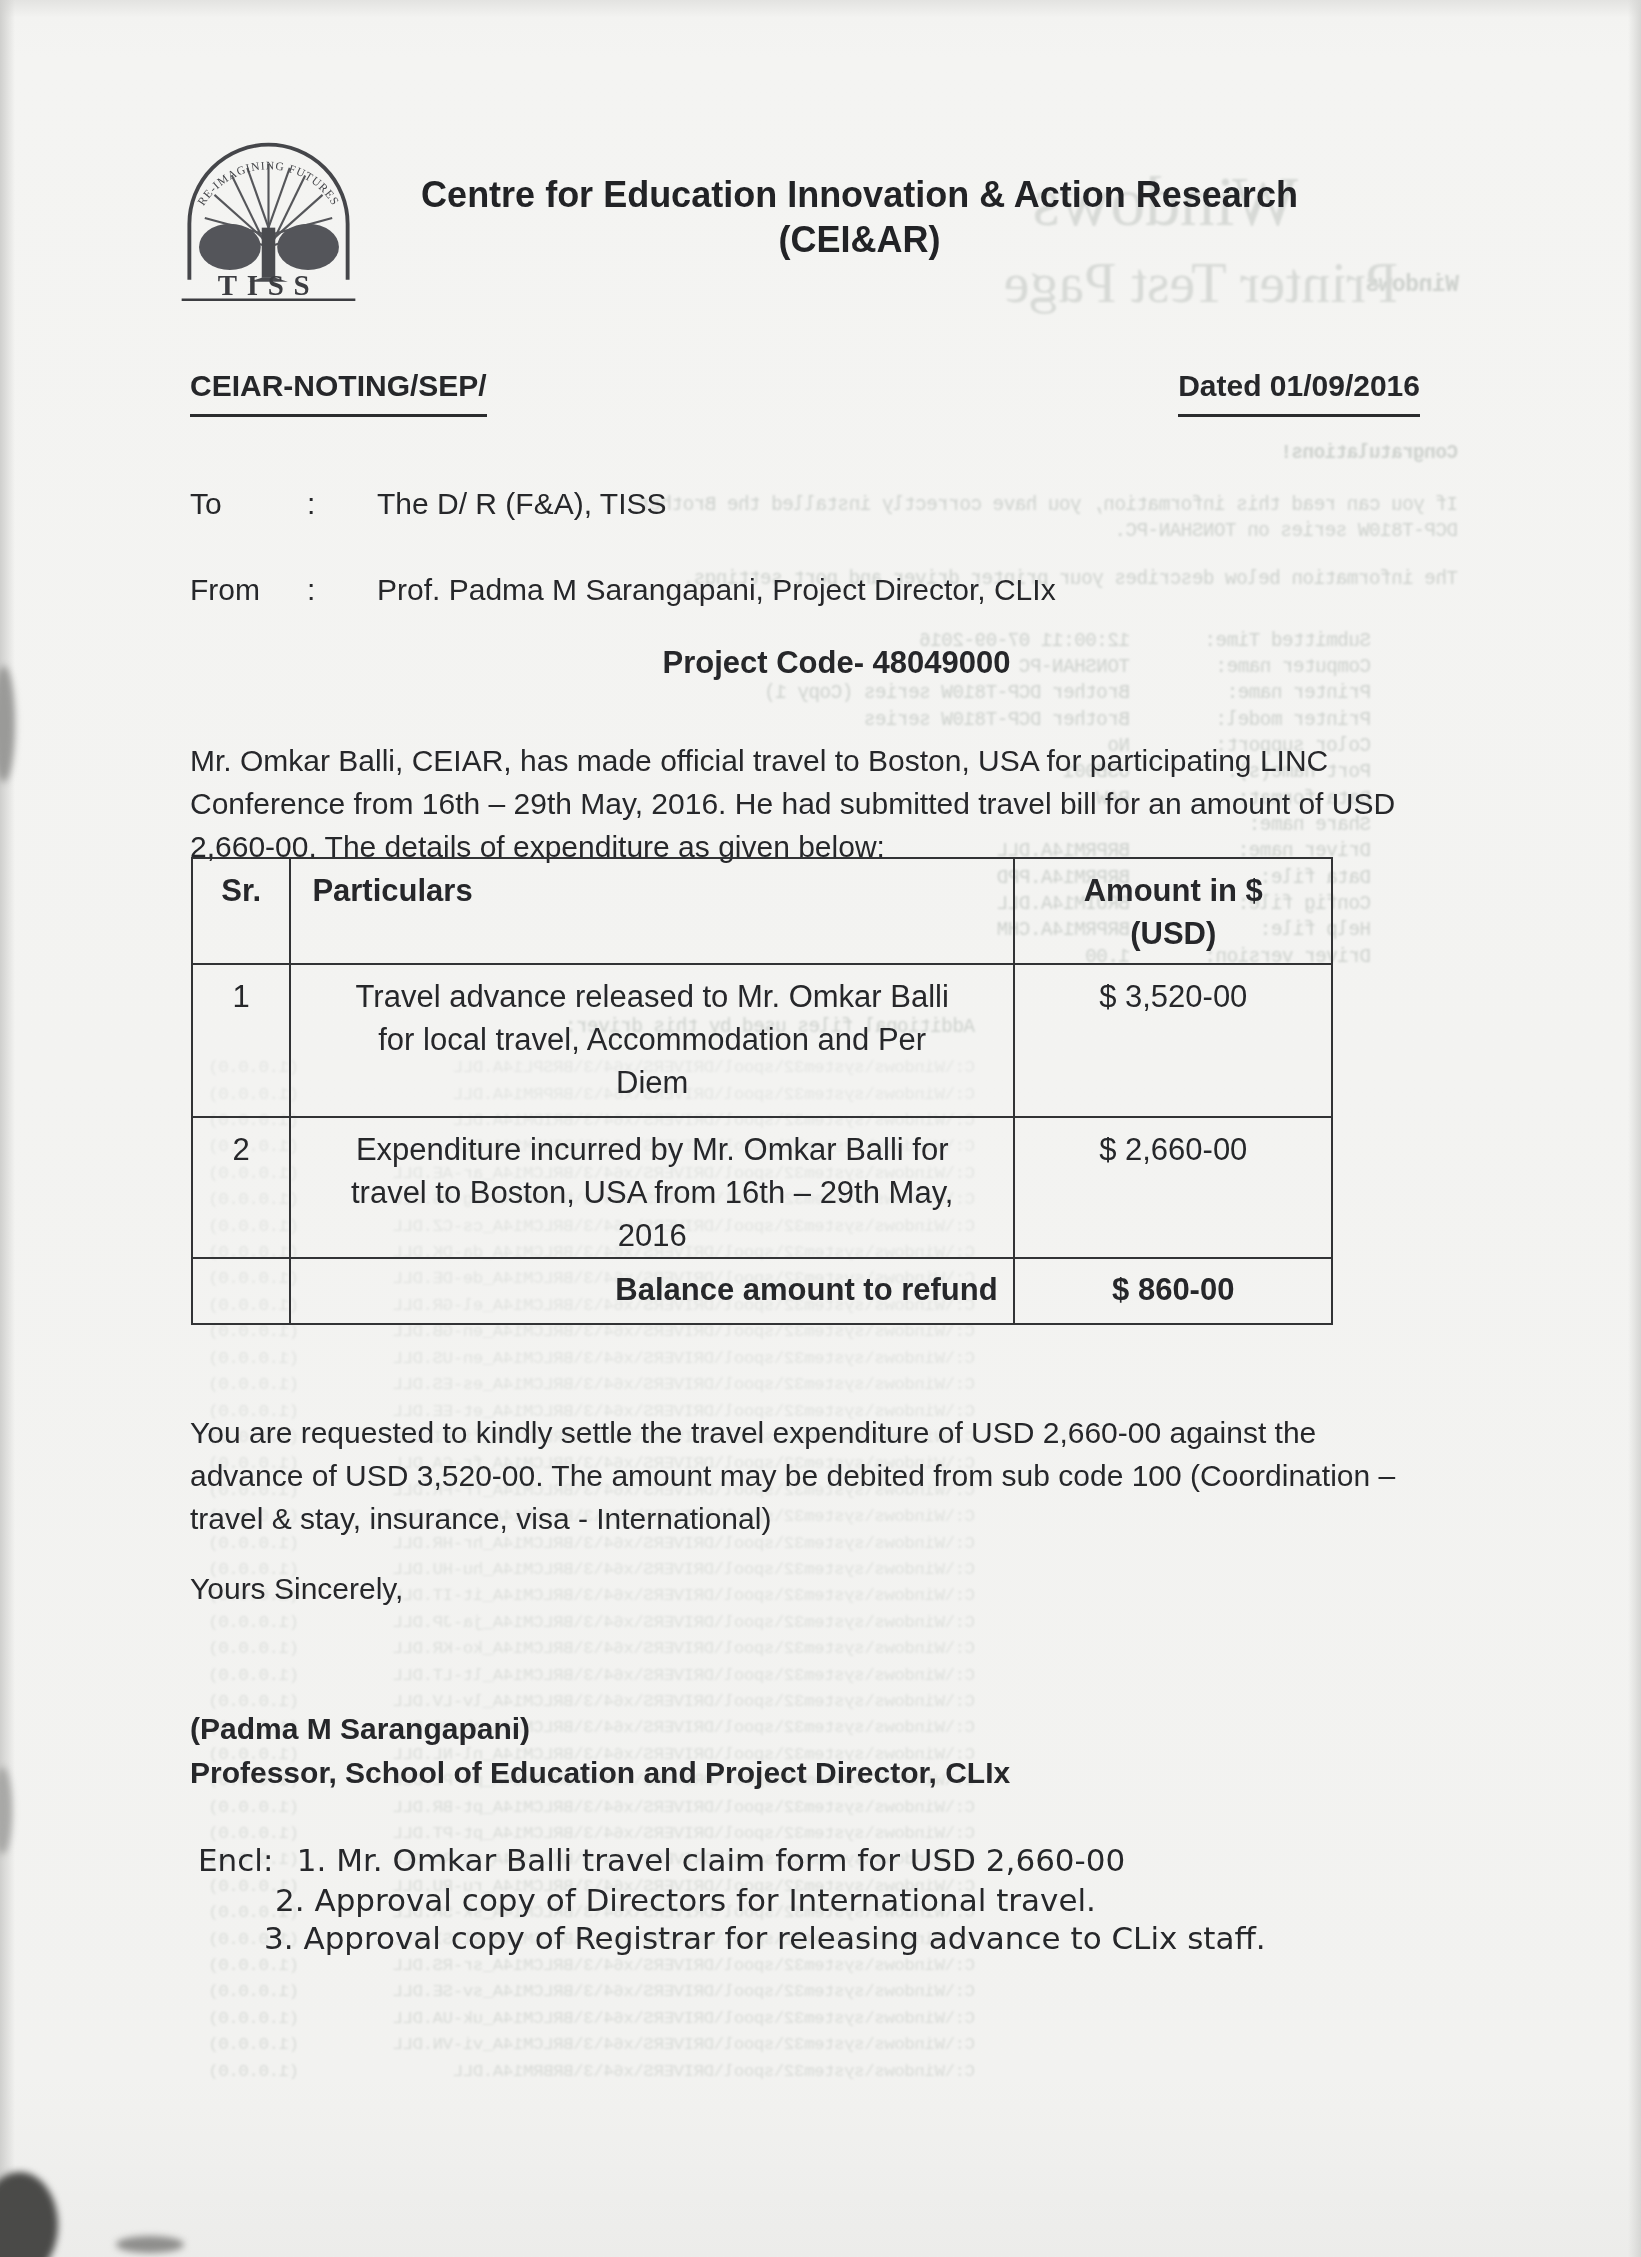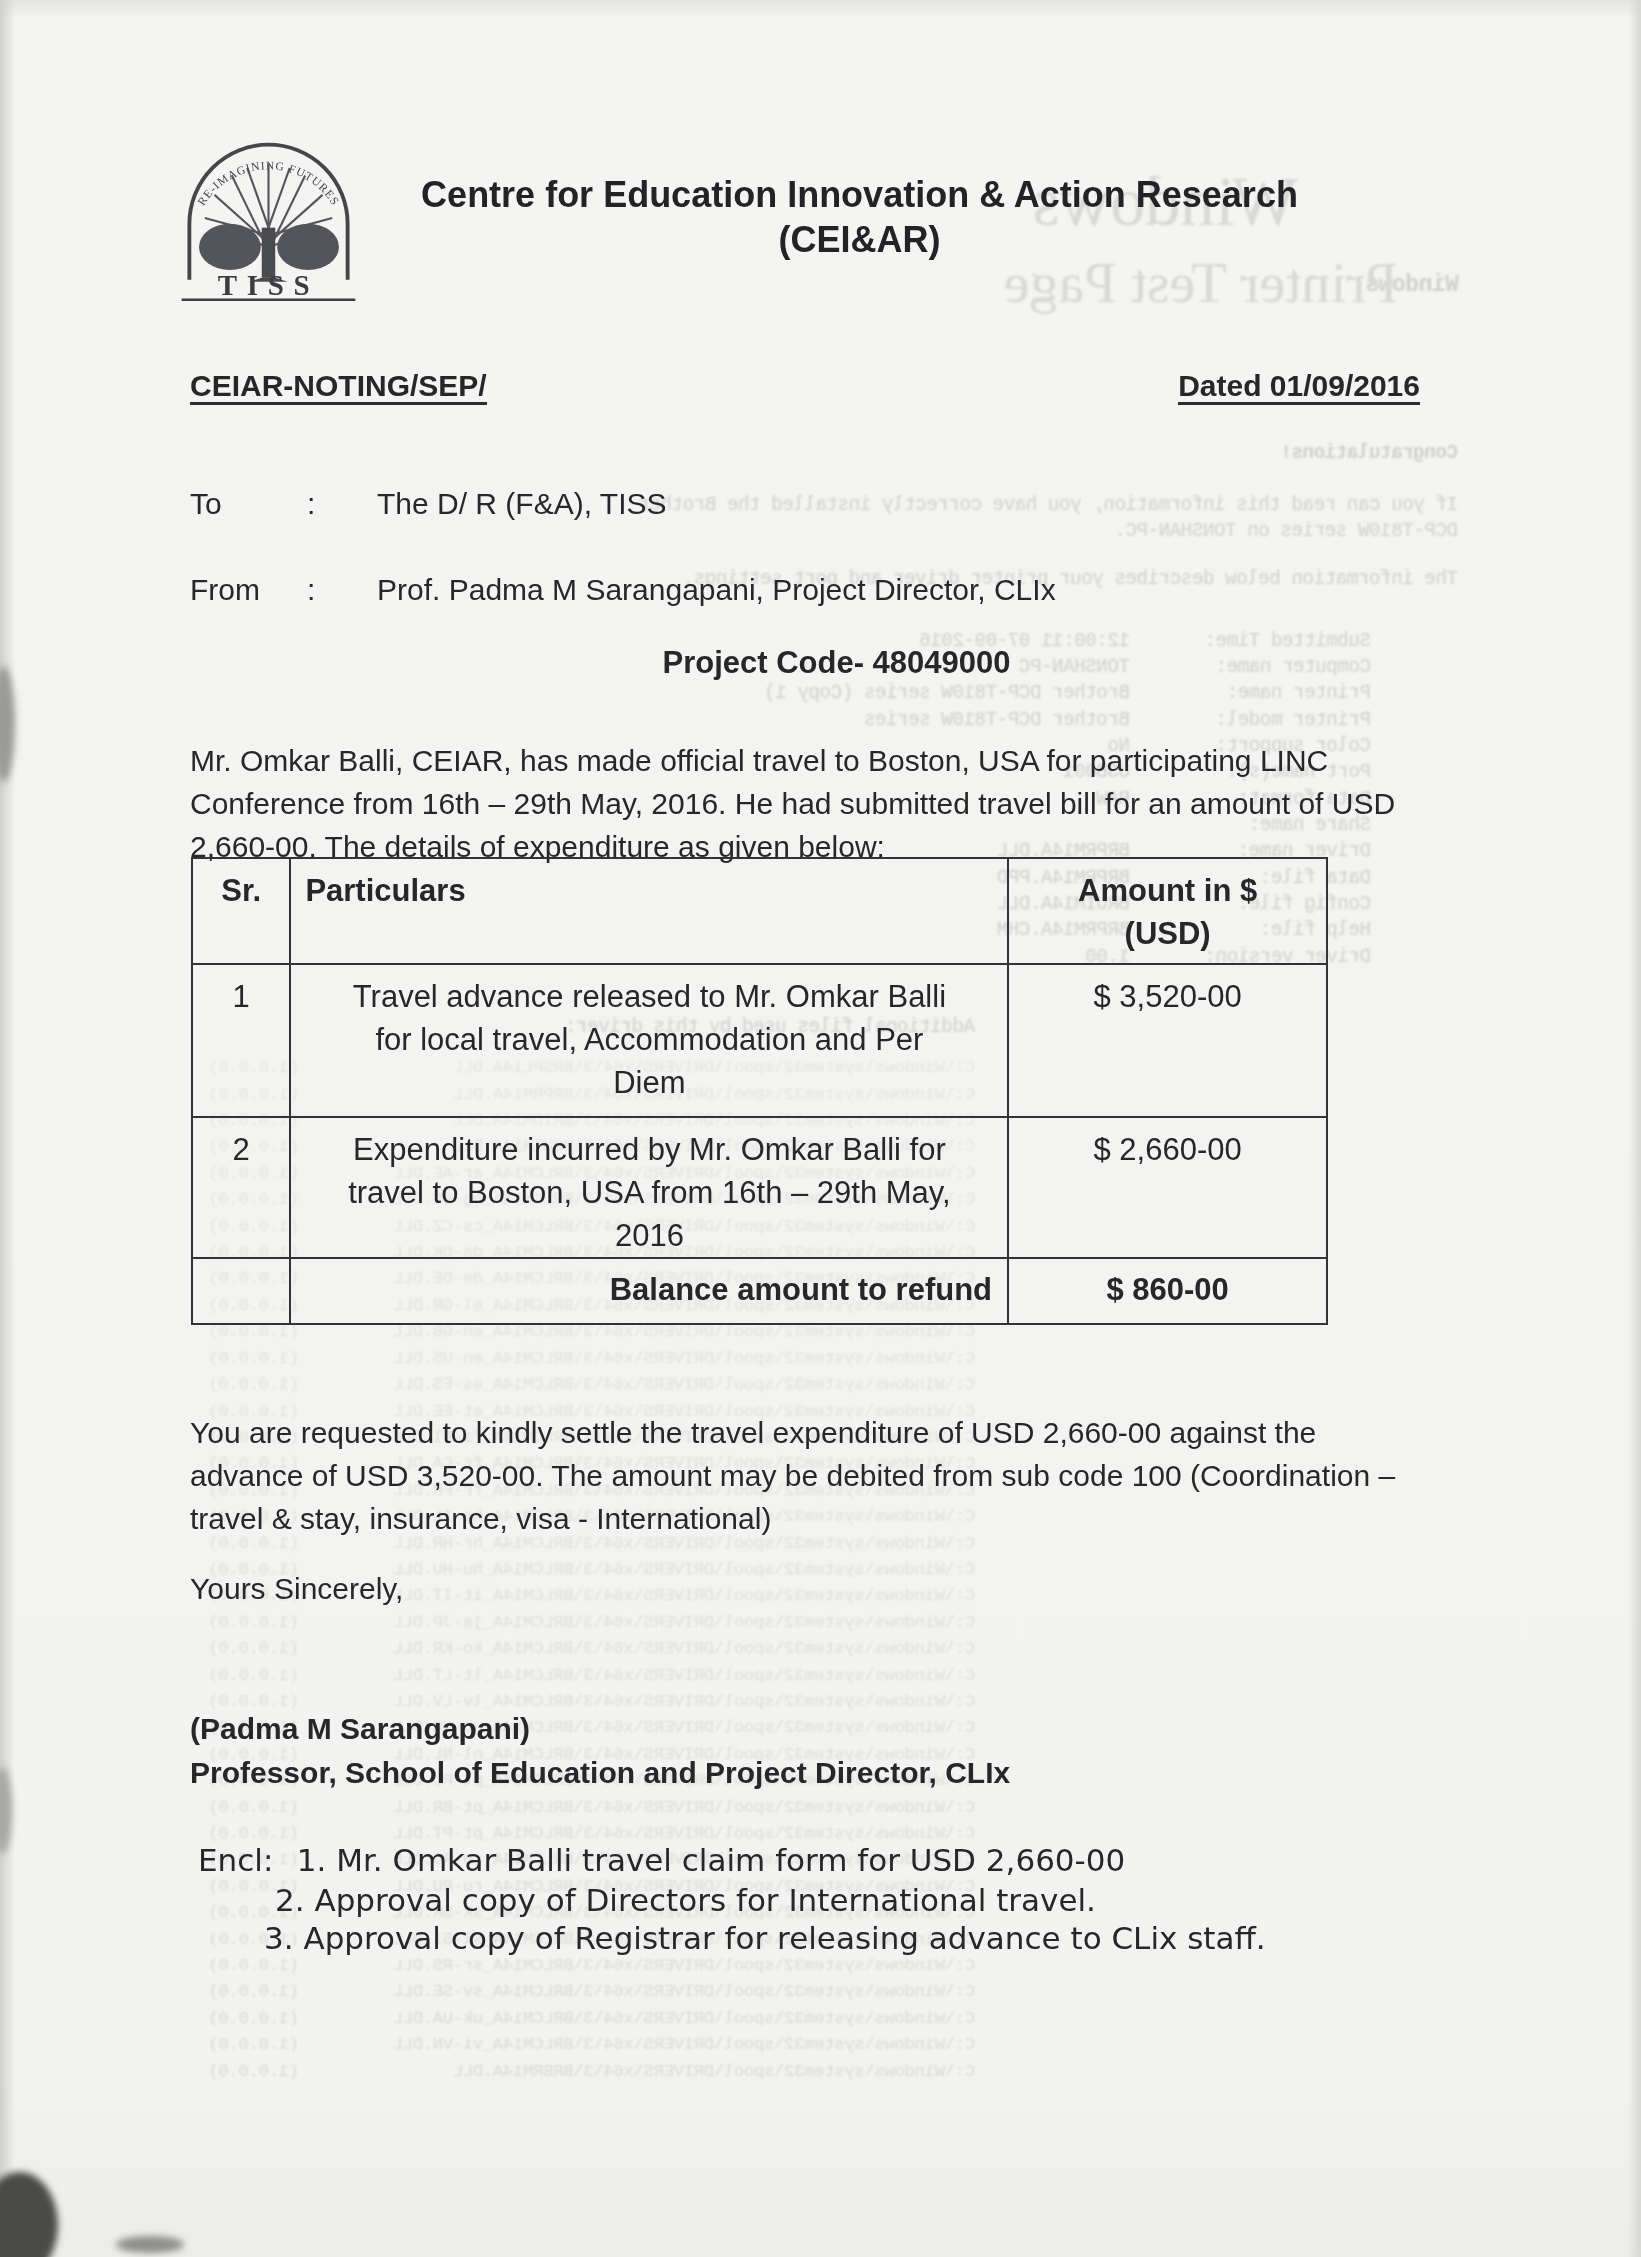--- a/index.html
+++ b/index.html
@@ -22,31 +22,31 @@
   .dll-line .p{position:absolute;left:666px;}
   .dll-line .v{position:absolute;left:1342px;}
   .g-row{font-family:"Liberation Mono",monospace;font-size:19.3px;left:270px;width:1159px;letter-spacing:-0.5px;}
   .g-row .lab{position:absolute;left:0;}
   .g-row .val{position:absolute;left:241px;}
   
   .front{position:absolute;inset:0;z-index:2;}
   .abs{position:absolute;}
   .title{left:348px;top:172px;width:1023px;text-align:center;font-size:36px;font-weight:bold;line-height:45px;color:#222326;}
   .refline{font-size:30px;font-weight:bold;}
-  .refline .ul{border-bottom:3.9px solid #2b2c2e;padding-bottom:0;}
+  .refline .ul{border-bottom:3.9px solid #2b2c2e;padding-bottom:12px;}
   .addr{font-size:30px;}
   .pcode{left:0;top:645px;width:1641px;text-align:center;font-size:31px;font-weight:bold;padding-left:16px;}
   .body-par{font-size:30px;line-height:43px;white-space:nowrap;}
   .doc-table{left:191px;top:857px;border-collapse:collapse;table-layout:fixed;}
   .doc-table td{border:2.9px solid #323335;vertical-align:top;font-size:31px;line-height:43px;padding:9.7px 7.7px 0 7.7px;}
   .doc-table .sr{width:81px;text-align:center;}
   .doc-table .part{width:693px;text-align:center;}
   .doc-table .amt{width:301px;text-align:center;}
   .hdr td{font-weight:bold;}
-  .hdr .part{text-align:left;padding-left:14px;}
+  .hdr .part{text-align:left;padding-left:21px;}
   .rowcell{text-align:center;}
   .foot td{font-weight:bold;}
   .foot .part{text-align:right;padding-right:15.4px;}
   .sig{font-size:30px;font-weight:bold;line-height:44px;}
   .encl{font-family:"DejaVu Sans",sans-serif;font-size:31px;}
   
   .logo{left:172px;top:135px;}
 </style>
 </head>
 <body>

